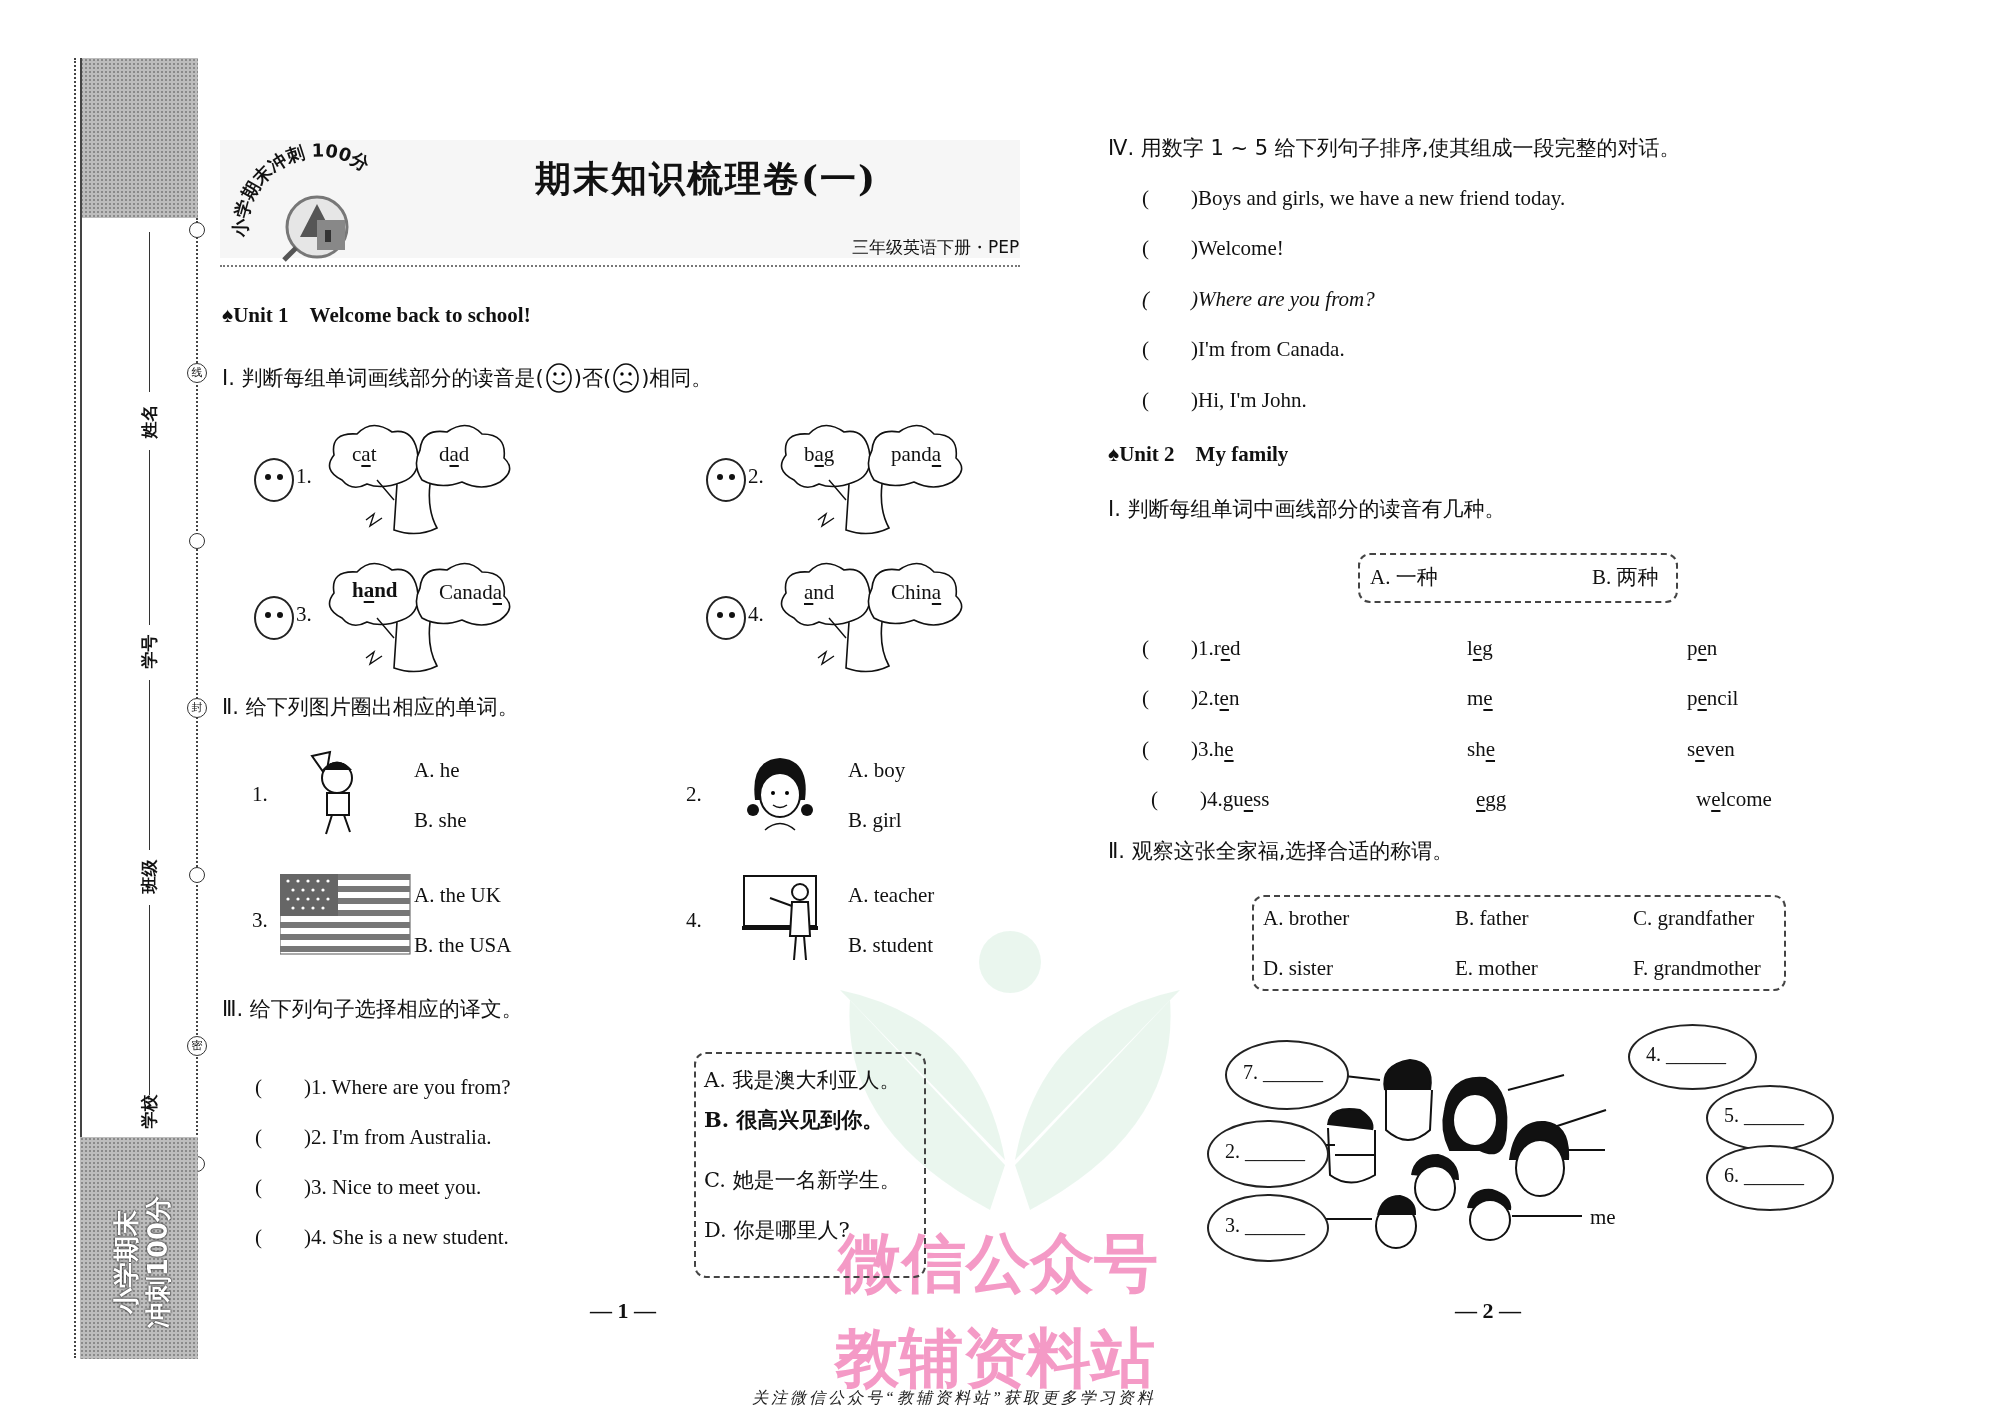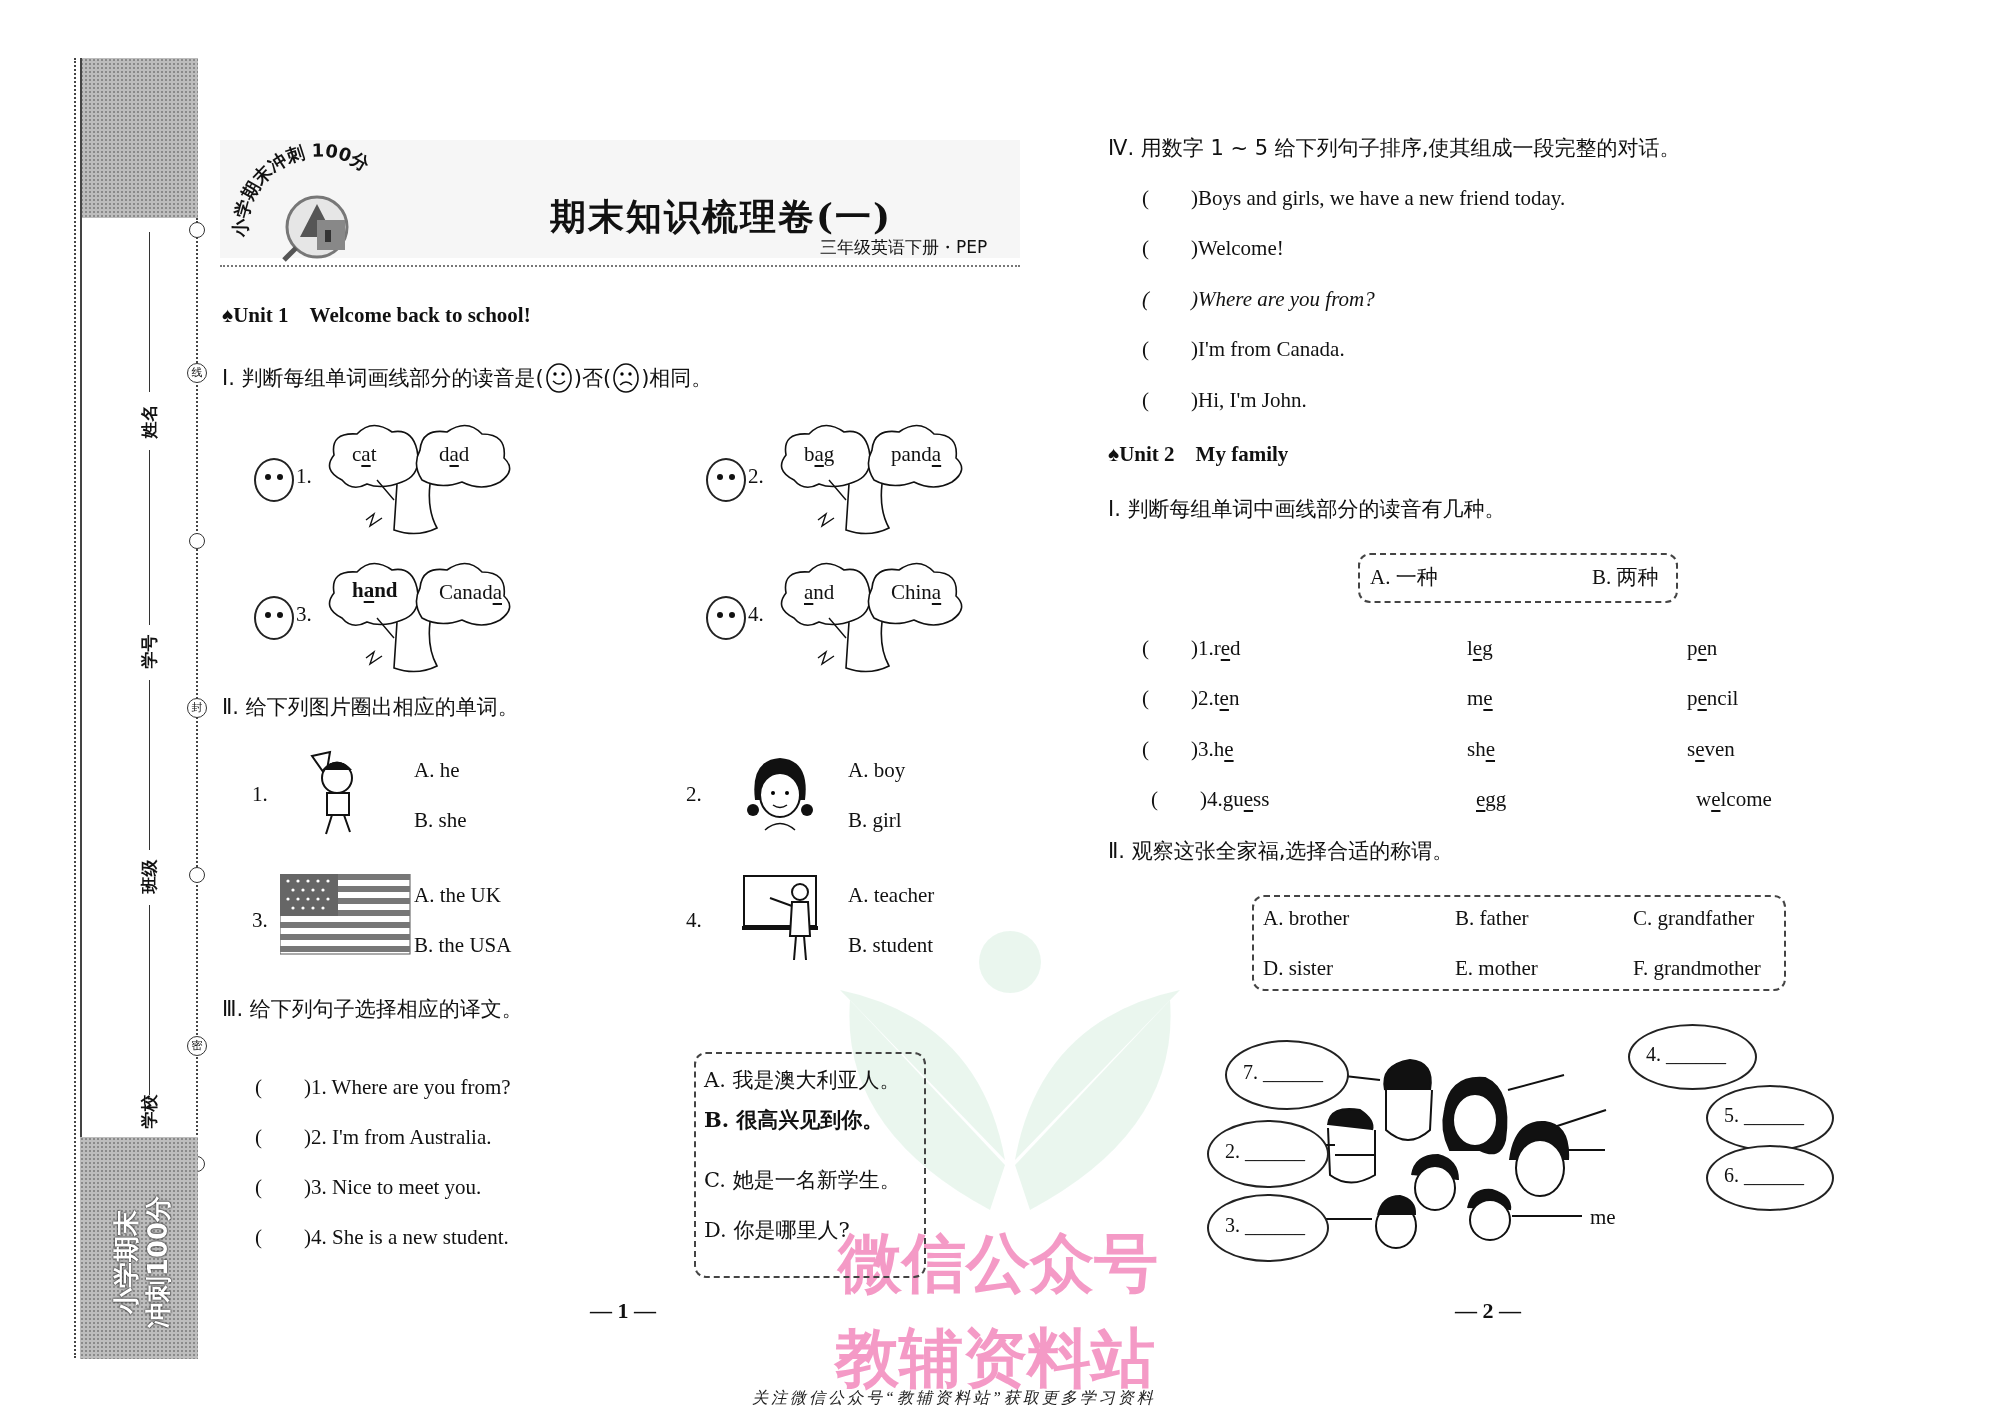--- a/index.html
+++ b/index.html
@@ -14,21 +14,21 @@
   .side-seal{position:absolute;width:18px;height:18px;border:1.5px solid #333;border-radius:50%;background:#fff;
      font-size:11px;line-height:18px;text-align:center;font-family:"DejaVu Sans",sans-serif;}
   .side-label{position:absolute;transform:rotate(-90deg);transform-origin:center;font-size:17px;
      font-family:"DejaVu Sans",sans-serif;font-weight:bold;white-space:nowrap;}
   .side-rule{position:absolute;width:0;border-left:1.5px solid #333;}
   .side-brand{position:absolute;transform:rotate(-90deg);color:#fff;font-weight:bold;font-size:26px;
      font-family:"DejaVu Sans",sans-serif;text-shadow:0 0 2px #222,0 0 2px #222;line-height:32px;text-align:center;white-space:nowrap;}
   
   .header-box{position:absolute;left:220px;top:140px;width:800px;height:118px;background:#f6f6f6;}
   .title{font-size:36px;font-weight:bold;font-family:"DejaVu Serif",serif;letter-spacing:2px;}
-  .subtitle{font-size:17px;font-family:"DejaVu Sans",sans-serif;}
+  .subtitle{font-size:17px;font-family:"DejaVu Sans",sans-serif;margin-left:32px;}
   .hr-dash{position:absolute;height:0;border-top:2px dotted #777;}
   .unit-title{font-size:21px;font-weight:bold;}
   .q-head{font-size:21px;font-family:"DejaVu Sans",sans-serif;white-space:nowrap;}
   .txt{font-size:21px;white-space:nowrap;}
   .u{text-decoration:underline;text-underline-offset:4px;}
   .face{position:absolute;width:36px;height:40px;border:2px solid #222;border-radius:50%;background:#fff;}
   .face::before,.face::after{content:"";position:absolute;top:14px;width:6px;height:6px;background:#111;border-radius:50%;}
   .face::before{left:9px;} .face::after{right:9px;}
   .dashbox{position:absolute;border:2px dashed #444;border-radius:12px;}
   .oval{position:absolute;border:2px solid #222;border-radius:50%;background:#fff;font-size:20px;}
@@ -92,21 +92,21 @@
         <path id="arc" d="M25 95 A70 70 0 0 1 170 80"></path>
       </defs>
     <text font-size="18" font-weight="bold" font-family="DejaVu Sans, sans-serif" fill="#111"><textPath href="#arc">小学期末冲刺 100分</textPath></text>
     <circle cx="95" cy="85" r="30" fill="#e6e6e6" stroke="#777" stroke-width="3"></circle>
     <polygon points="78,95 95,62 112,95" fill="#555"></polygon>
     <rect x="95" y="78" width="28" height="30" fill="#888"></rect>
     <rect x="103" y="88" width="6" height="12" fill="#333"></rect>
     <line x1="74" y1="106" x2="62" y2="118" stroke="#555" stroke-width="5"></line>
   </svg>
 </div>
-<div class="abs title" style="left:550px;top:155px;margin-top:38px;">期末知识梳理卷(一)</div>
+<div class="abs title" style="left:535px;top:155px;">期末知识梳理卷(一)</div>
 <div class="abs subtitle" style="left:820px;top:236px;">三年级英语下册・PEP</div>
 <div class="hr-dash" style="left:220px;top:265px;width:800px;"></div>
 
 <div class="abs unit-title" style="left:222px;top:303px;">
   <span>♠</span><span>Unit 1</span>&nbsp;&nbsp;&nbsp;&nbsp;<span>Welcome back to school!</span>
 </div>
 
 <div class="abs q-head" style="left:222px;top:362px;display:flex;align-items:center;">
   <span>Ⅰ. 判断每组单词画线部分的读音是(</span>
   <svg width="30" height="32">

